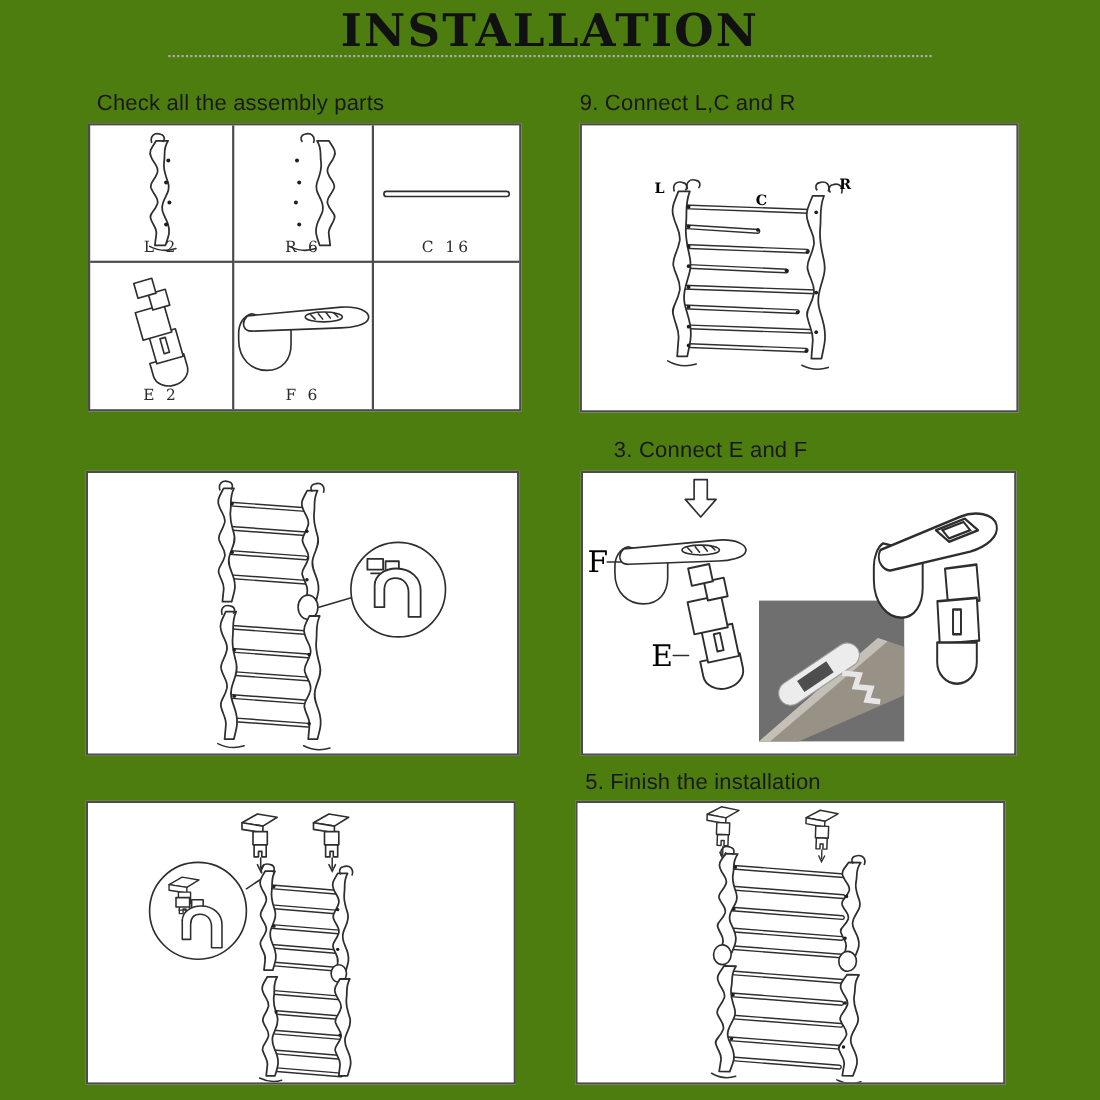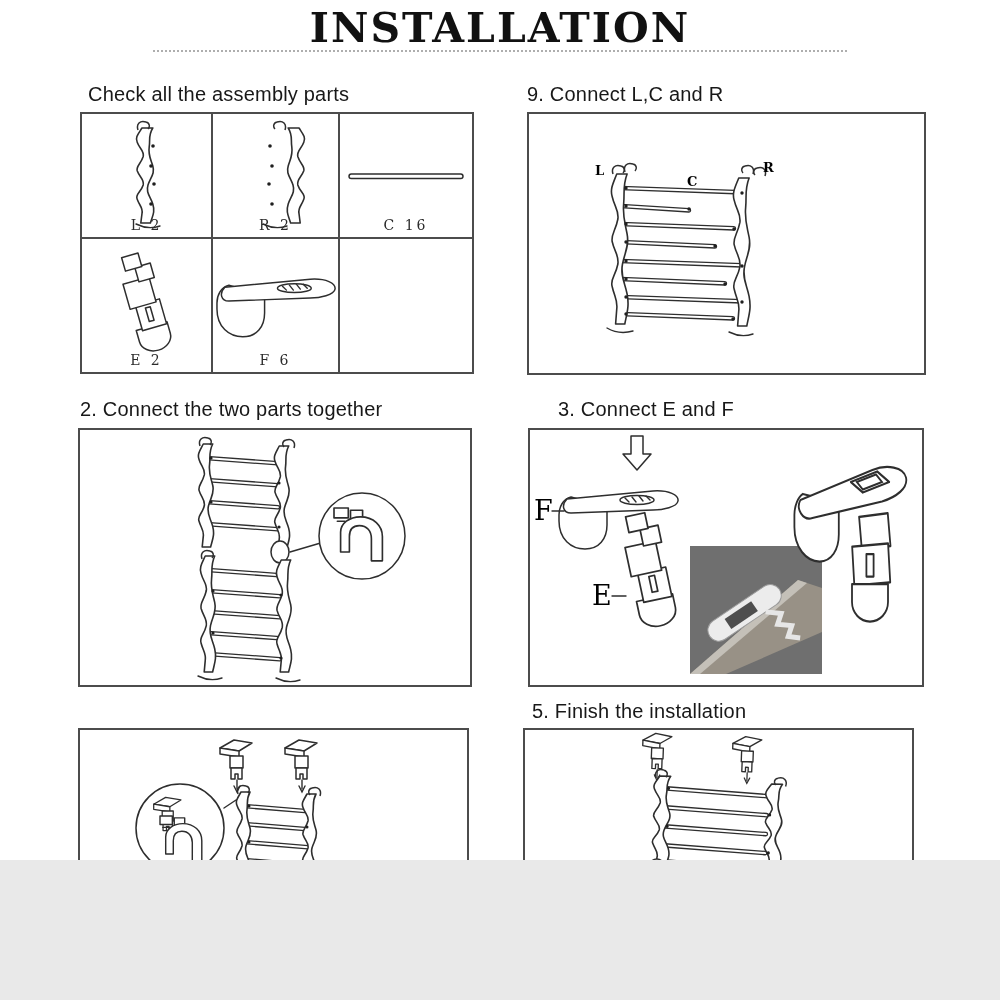--- a/index.html
+++ b/index.html
@@ -1,16 +1,16 @@
 <!DOCTYPE html>
 <html><head>
 <meta charset="utf-8">
 <style>
   html,body{margin:0;padding:0;background:#e9e9e9;}
-  #page{position:relative;width:1000px;height:860px;background:#ffffff;
+  #page{position:relative;width:1000px;height:1000px;background:#4d7c0f;
         font-family:"Liberation Sans",sans-serif;color:#1d1d1d;overflow:hidden;}
   #title{position:absolute;top:4px;left:0;width:100%;text-align:center;
          font-family:"DejaVu Serif",serif;font-weight:700;font-size:41px;
          letter-spacing:2px;color:#111;}
   #title-rule{position:absolute;top:50px;left:153px;width:694px;height:0;
               border-top:2px dotted #aeaeae;}
   .ph{position:absolute;font-size:20px;color:#181818;letter-spacing:0.2px;white-space:nowrap;text-align:right;}
   .panel{position:absolute;background:#fff;border:2px solid #4c4c4c;}
   .panel svg{position:absolute;left:0;top:0;}
   
@@ -75,21 +75,20 @@
   </defs>
 </svg>
 
 <div id="page">
 
   <div id="title">INSTALLATION</div>
   <div id="title-rule"></div>
 
   <div class="ph" style="left:88px;top:83px">Check all the assembly parts</div>
   <div class="ph" style="left:527px;top:83px">9. Connect L,C and R</div>
-  <div class="ph" style="left:80px;top:398px">2. Connect the two parts together</div>
   <div class="ph" style="left:558px;top:398px">3. Connect E and F</div>
   <div class="ph" style="left:532px;top:700px">5. Finish the installation</div>
 
   <div id="parts-table">
     <div class="cell">
       <svg width="70" height="112" viewBox="0 0 70 112">
         <use href="#rail" transform="translate(24,8) scale(1.2,0.95)"></use>
         <use href="#curl" transform="translate(26,2)"></use>
         <path d="M24,104 q12,6 24,2" class="st"></path>
         <circle cx="41" cy="26" r="1.8" class="dot"></circle>
@@ -106,21 +105,21 @@
           </g>
         <g transform="translate(44,2) scale(-1,1)">
             <use href="#curl"></use>
           </g>
         <path d="M22,104 q12,6 24,2" class="st"></path>
         <circle cx="29" cy="26" r="1.8" class="dot"></circle>
           <circle cx="31" cy="46" r="1.8" class="dot"></circle>
         <circle cx="28" cy="64" r="1.8" class="dot"></circle>
           <circle cx="31" cy="84" r="1.8" class="dot"></circle>
       </svg>
-      <span class="plabel">R 2</span>
+      <span class="plabel">R 6</span>
     </div>
     <div class="cell">
       <svg width="126" height="100" viewBox="0 0 126 100">
         <rect x="6" y="48" width="114" height="4.6" rx="2.3" class="ln" stroke-width="1.3"></rect>
       </svg>
       <span class="plabel">C 16</span>
     </div>
     <div class="cell">
       <svg width="100" height="122" viewBox="0 0 100 122">
         <use href="#epart" transform="translate(26,8) rotate(-16 22 50)"></use>

